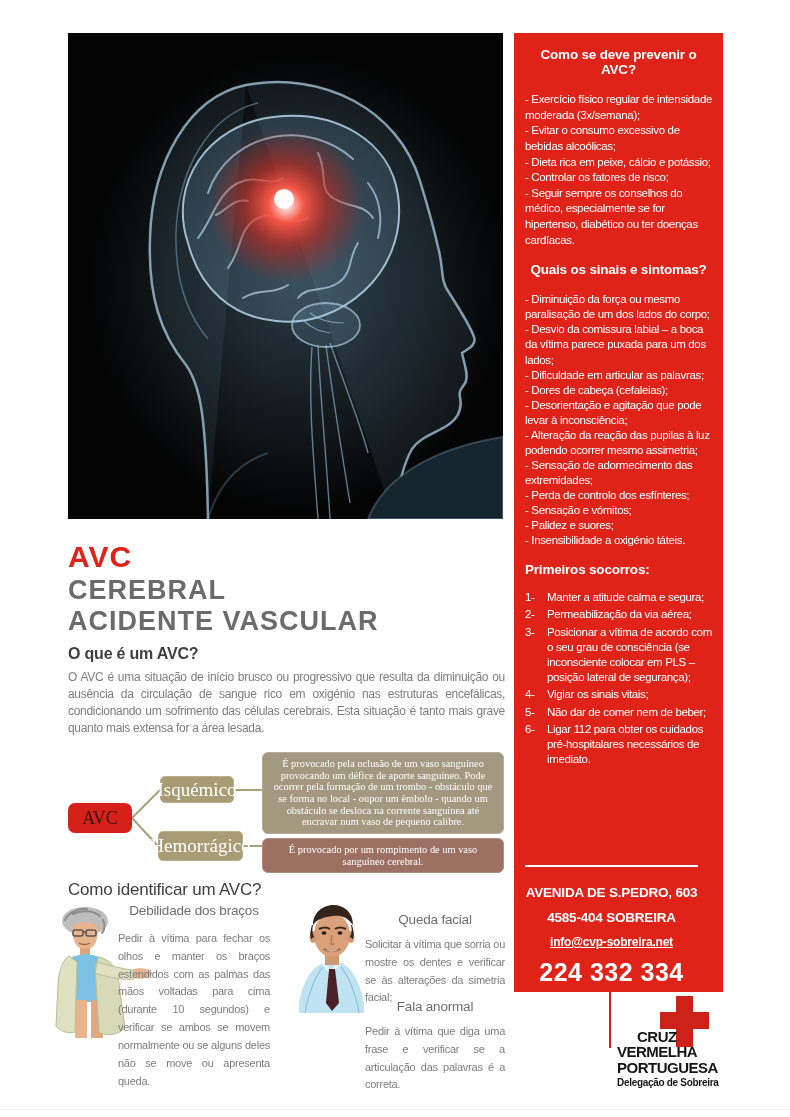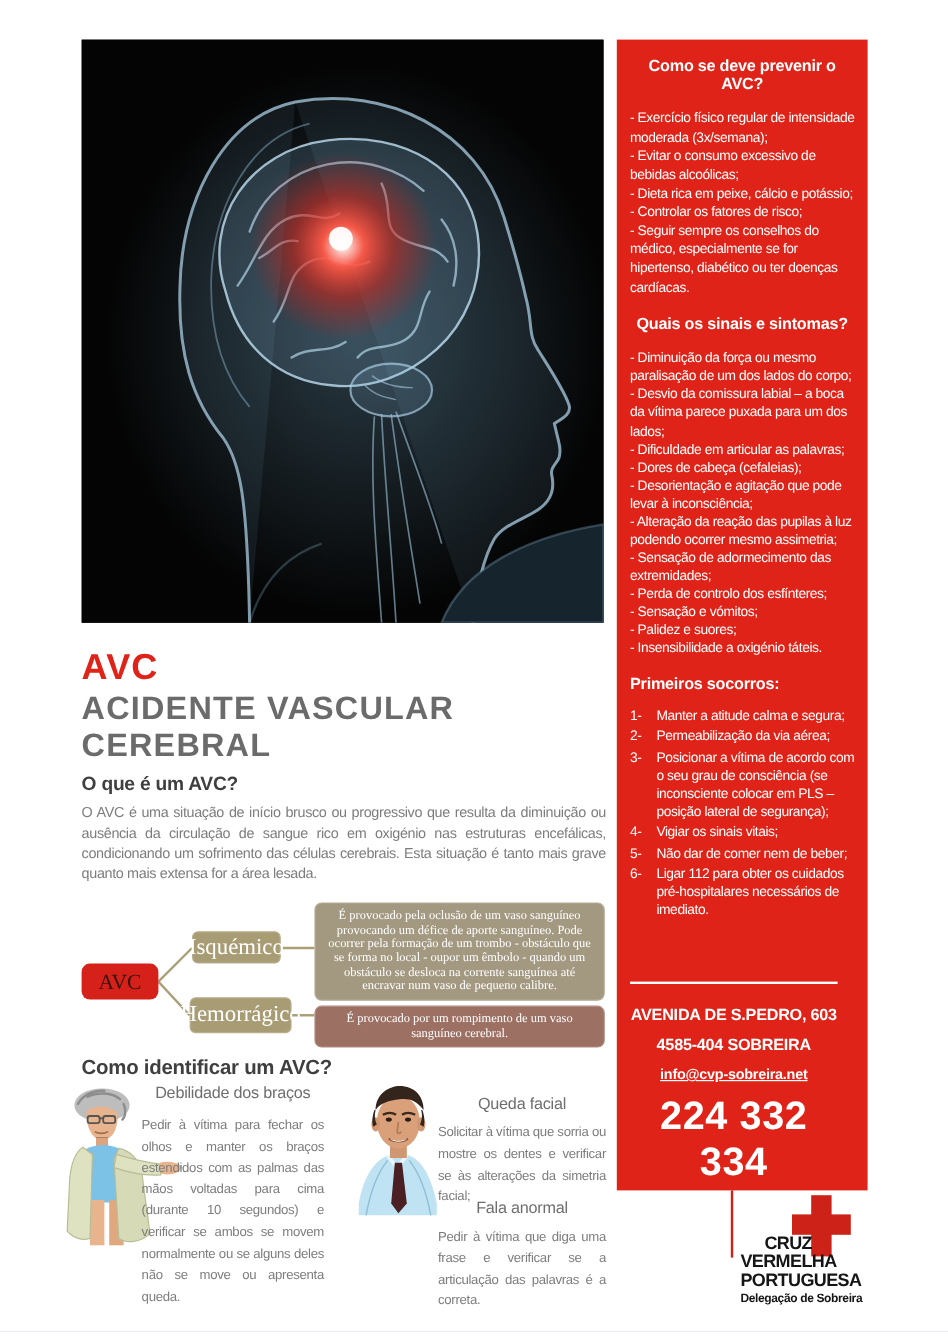--- a/index.html
+++ b/index.html
@@ -28,29 +28,29 @@
   .sb-list.sym{line-height:1.31;}
   .fa-list{margin-top:13px;font-size:11.5px;letter-spacing:-0.35px;line-height:1.32;}
   .fa-item{display:flex;margin-bottom:2px;}
   .fa-num{width:22px;flex:none;}
   .fa-text{flex:1;}
   .sb-bottom{position:absolute;left:0;bottom:0;width:100%;padding:0 23px 5px 9px;}
   .sb-rule{height:2px;background:#fff;margin:0 2px 13px 2px;}
   .sb-addr{font-weight:bold;font-size:13.5px;text-align:center;line-height:1.9;letter-spacing:-0.2px;}
   .sb-email{display:block;font-weight:bold;font-size:12px;text-align:center;color:#fff;
     text-decoration:underline;margin-top:4px;letter-spacing:-0.2px;}
-  .sb-phone{font-weight:bold;font-size:33px;text-align:center;margin-top:9px;letter-spacing:0.5px;}
+  .sb-phone{font-weight:bold;font-size:25px;text-align:center;margin-top:9px;letter-spacing:0.5px;}
   
   .title{position:absolute;left:68px;top:540px;font-weight:bold;letter-spacing:1px;line-height:1.15;}
   .title .t-red{color:var(--red);font-size:30px;}
   .title .t-gray{color:var(--title-gray);font-size:27px;}
   .h-what{position:absolute;left:68px;top:645px;font-size:16px;font-weight:bold;color:var(--head-gray);letter-spacing:-0.2px;}
   .p-what{position:absolute;left:68px;top:669px;width:437px;font-size:12px;letter-spacing:-0.3px;
     color:var(--text-gray);text-align:justify;line-height:1.43;}
-  .h-ident{position:absolute;left:68px;top:880px;font-size:17px;font-weight:bold;color:var(--head-gray);letter-spacing:-0.2px;}
+  .h-ident{position:absolute;left:68px;top:880px;font-size:17px;font-weight:normal;color:var(--head-gray);letter-spacing:-0.2px;}
   
   .diagram{position:absolute;left:68px;top:748px;width:437px;height:130px;font-family:"Liberation Serif", serif;}
   .diagram svg.lines{position:absolute;left:0;top:0;}
   .dg-box{position:absolute;border-radius:6px;display:flex;align-items:center;justify-content:center;text-align:center;}
   .dg-root{left:0;top:55px;width:64px;height:30px;background:#d6211a;color:#3d120c;font-size:18px;border-radius:7px;}
   .dg-branch{background:var(--tan);border:1px solid #b9ae8d;color:#fff;font-size:19px;border-radius:5px;}
   .dg-isq{left:92px;top:28px;width:74px;height:27px;}
   .dg-hem{left:90px;top:83px;width:85px;height:30px;}
   .dg-desc{color:#fff;font-size:10.4px;line-height:1.12;padding:3px 6px;border-radius:6px;}
   .dg-desc1{left:194px;top:4px;width:242px;height:82px;background:var(--desc-tan);border:1px solid #b7ac97;}
@@ -194,22 +194,22 @@
     <div class="sb-rule"></div>
     <div class="sb-addr">AVENIDA DE S.PEDRO, 603</div>
     <div class="sb-addr">4585-404 SOBREIRA</div>
     <a href="#" class="sb-email">info@cvp-sobreira.net</a>
     <div class="sb-phone">224 332 334</div>
   </div>
 </div>
 
 <div class="title">
   <div class="t-red">AVC</div>
+  <div class="t-gray">CEREBRAL</div>
   <div class="t-gray">ACIDENTE VASCULAR</div>
-  <div class="t-gray">CEREBRAL</div>
 </div>
 
 <div class="h-what">O que é um AVC?</div>
 <div class="p-what">O AVC é uma situação de início brusco ou progressivo que resulta da diminuição ou ausência da circulação de sangue rico em oxigénio nas estruturas encefálicas, condicionando um sofrimento das células cerebrais. Esta situação é tanto mais grave quanto mais extensa for a área lesada.</div>
 
 <div class="diagram">
   <svg class="lines" width="437" height="130" viewBox="0 0 437 130">
     <g stroke="#ab9f79" stroke-width="2" fill="none">
       <path d="M 64,70 L 92,42"></path>
       <path d="M 64,70 L 90,98"></path>

